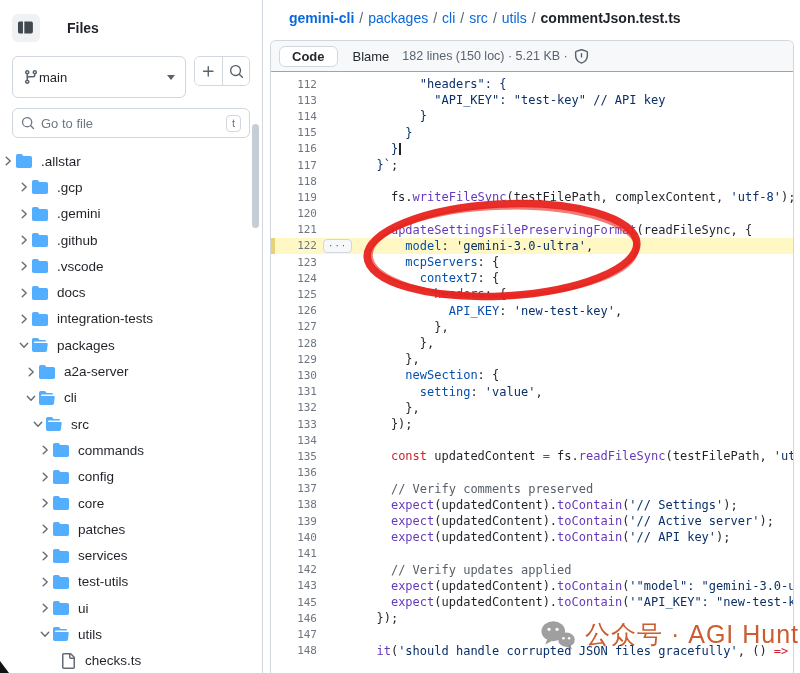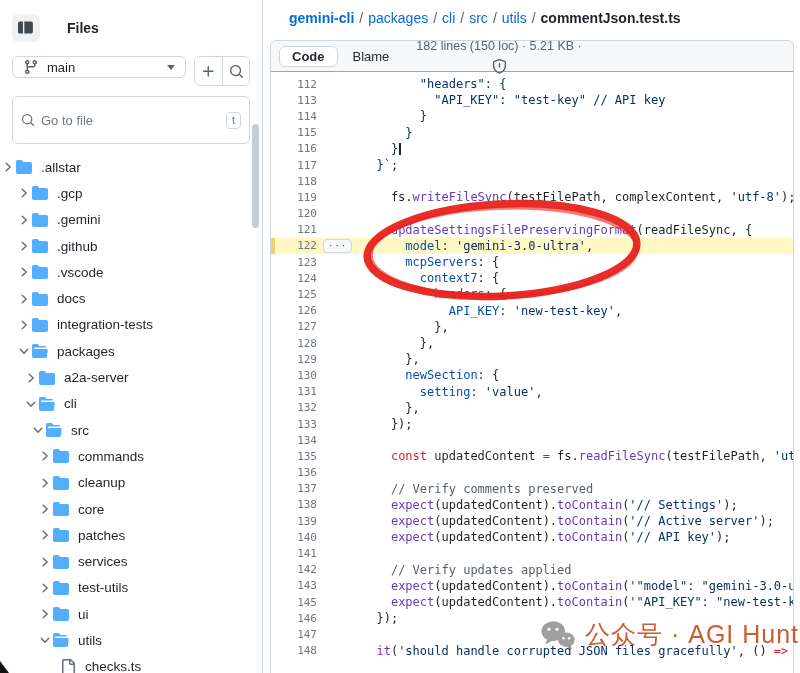--- a/index.html
+++ b/index.html
@@ -5,28 +5,28 @@
   * { margin:0; padding:0; box-sizing:border-box; }
   html,body { width:800px; height:673px; background:#fff; font-family:"Liberation Sans","DejaVu Sans",sans-serif; }
   .app { position:relative; width:800px; height:673px; overflow:hidden; background:#fff; color:#1f2328; }
 
   
   .sidebar { position:absolute; left:0; top:0; width:263px; height:673px; background:#fff; border-right:1px solid #d0d7de; }
   .sb-header { display:flex; align-items:center; gap:27px; padding:14px 16px 6px 12px; }
   .icon-btn { width:28px; height:28px; border:none; background:#eff1f3; border-radius:6px; display:flex; align-items:center; justify-content:center; cursor:pointer; }
   .files-title { font-size:14px; font-weight:700; color:#1f2328; }
   .sb-controls { display:flex; gap:8px; padding:8px 12px 0 12px; }
-  .branch-btn { flex:1; height:22px; display:flex; align-items:center; gap:8px; padding:0 10px; background:#fff; border:1px solid #d0d7de; border-radius:6px; font-size:13px; color:#1f2328; cursor:pointer; }
+  .branch-btn { flex:1; height:42px; display:flex; align-items:center; padding:0 10px; background:#fff; border:1px solid #d0d7de; border-radius:6px; font-size:13px; color:#1f2328; cursor:pointer; }
   .branch-label { flex:1; text-align:left; font-weight:400; }
   .caret-down { width:0; height:0; border-left:4px solid transparent; border-right:4px solid transparent; border-top:5px solid #59636e; }
   .btn-group { display:flex; height:30px; border:1px solid #d0d7de; border-radius:6px; overflow:hidden; }
   .btn-group button { width:27px; border:none; background:#fff; display:flex; align-items:center; justify-content:center; cursor:pointer; }
   .btn-group button + button { border-left:1px solid #d0d7de; }
   .sb-search { padding:10px 12px 4px 12px; }
-  .search-box { position:relative; height:48px; border:1px solid #d0d7de; border-radius:6px; display:flex; align-items:center; padding:0 8px; gap:6px; background:#fff; }
+  .search-box { position:relative; height:30px; border:1px solid #d0d7de; border-radius:6px; display:flex; align-items:center; padding:0 8px; gap:6px; background:#fff; }
   .search-box input { border:none; outline:none; flex:1; font-size:13px; color:#1f2328; background:transparent; font-family:inherit; min-width:0; }
   .search-box input::placeholder { color:#6e7781; }
   .kbd { font-size:11px; color:#6e7781; border:1px solid #d0d7de; border-radius:4px; padding:0px 5px 1px 5px; line-height:14px; background:#fff; }
   .tree { padding-top:6px; }
   .tree-row { display:flex; align-items:center; height:26.3px; cursor:pointer; font-size:13.5px; color:#1f2328; }
   .chev { width:16px; display:flex; align-items:center; justify-content:center; flex-shrink:0; }
   .tree-ico { width:16px; height:16px; margin-right:9px; flex-shrink:0; display:flex; align-items:center; }
   .sb-scrollbar { position:absolute; right:3px; top:124px; width:7px; height:104px; border-radius:4px; background:#b3bdc7; opacity:.75; }
 
   
@@ -35,21 +35,21 @@
   .crumb { color:#0969da; text-decoration:none; cursor:pointer; }
   .crumb.root { font-weight:700; }
   .sep { color:#59636e; margin:0 5px; }
   .crumb-file { color:#1f2328; font-weight:700; }
 
   .codebox { position:absolute; left:7px; top:40px; width:524px; height:640px; border:1px solid #d0d7de; border-bottom:none; border-radius:6px 6px 0 0; background:#fff; overflow:hidden; }
   .toolbar { height:31px; background:#f6f8fa; border-bottom:1px solid #a3a3a3; display:flex; align-items:center; padding-left:8px; }
   .seg { display:flex; align-items:center; gap:2px; }
   .seg-btn { font-size:13px; padding:2px 12px; border-radius:6px; border:1px solid transparent; background:transparent; color:#24292f; cursor:pointer; font-family:inherit; }
   .seg-btn.active { background:#fff; border-color:#d0d7de; font-weight:600; }
-  .meta { margin-left:14px; font-size:12.5px; color:#59636e; display:flex; align-items:center; gap:6px;flex-direction:column; }
+  .meta { font-size:12.5px; color:#59636e; display:flex; align-items:center; gap:6px; }
 
   .code { padding-top:4px; font-family:"DejaVu Sans Mono","Liberation Mono",monospace; }
   .code-row { position:relative; display:flex; align-items:center; height:16.2px; }
   .code-row.hl { background:#fff8c5; }
   .code-row.hl::before { content:""; position:absolute; left:0; top:0; bottom:0; width:4px; background:#e9d178; }
   .num { width:60px; padding-right:14px; text-align:right; font-size:11px; color:#6e7781; flex-shrink:0; cursor:pointer; }
   .menu-btn { position:absolute; left:52px; top:1px; height:14px; padding:0 4px; font-size:9px; letter-spacing:1px; line-height:12px; color:#57606a; background:#f6f8fa; border:1px solid #d0d7de; border-radius:4px; cursor:pointer; }
   .toks { padding-left:31px; white-space:pre; font-size:12px; line-height:16.2px; }
   .tk-t { color:#1f2328; } .tk-s { color:#0a3069; } .tk-p { color:#0550ae; }
   .tk-f { color:#6639ba; } .tk-k { color:#cf222e; } .tk-c { color:#57606a; }
@@ -268,21 +268,21 @@
           <span class="chev">
             <svg width="12" height="12" viewBox="0 0 12 12">
               <path d="M4.2 2.3 L8.2 6 L4.2 9.7" fill="none" stroke="#636c76" stroke-width="1.4" stroke-linecap="round" stroke-linejoin="round"></path>
             </svg>
           </span>
           <span class="tree-ico">
             <svg width="16" height="16" viewBox="0 0 16 16">
               <path fill="#54aeff" d="M1.75 1A1.75 1.75 0 0 0 0 2.75v10.5C0 14.216.784 15 1.75 15h12.5A1.75 1.75 0 0 0 16 13.25v-8.5A1.75 1.75 0 0 0 14.25 3H7.5a.25.25 0 0 1-.2-.1l-.9-1.2C6.07 1.26 5.55 1 5 1H1.75Z"></path>
             </svg>
           </span>
-          <span>cleanup</span>
+          <span>config</span>
         </div>
         <div class="tree-row" style="padding-left: 37px;">
           <span class="chev">
             <svg width="12" height="12" viewBox="0 0 12 12">
               <path d="M4.2 2.3 L8.2 6 L4.2 9.7" fill="none" stroke="#636c76" stroke-width="1.4" stroke-linecap="round" stroke-linejoin="round"></path>
             </svg>
           </span>
           <span class="tree-ico">
             <svg width="16" height="16" viewBox="0 0 16 16">
               <path fill="#54aeff" d="M1.75 1A1.75 1.75 0 0 0 0 2.75v10.5C0 14.216.784 15 1.75 15h12.5A1.75 1.75 0 0 0 16 13.25v-8.5A1.75 1.75 0 0 0 14.25 3H7.5a.25.25 0 0 1-.2-.1l-.9-1.2C6.07 1.26 5.55 1 5 1H1.75Z"></path>

